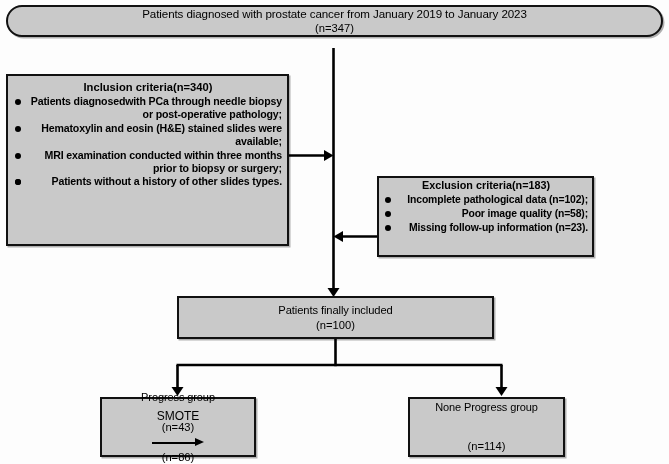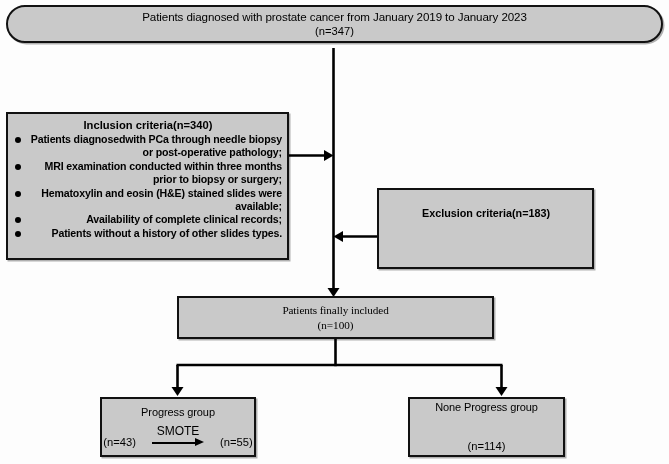--- a/index.html
+++ b/index.html
@@ -47,29 +47,28 @@
     font-weight: 400;
     letter-spacing: -0.1px;
   }
   .cnt {
     font-size: 11.2px;
     line-height: 15px;
   }
 
   
   #node-top {
-    left: 6px; top: 5px; width: 657px; height: 38px; border-radius: 19px;
+    left: 6px; top: 5px; width: 657px; height: 32px; border-radius: 19px;
   }
   #node-top .ttl { font-size: 11.6px; }
 
   
   #node-inclusion {
-    left: 6px; top: 74px; width: 283px; height: 148px;
+    left: 6px; top: 74px; width: 283px; height: 172px;
     padding: 4px 5px 12px 6px;
-    margin-top: 38px;
   }
   .crit-head {
     text-align: center;
     font-size: 11.2px;
     font-weight: 700;
     line-height: 14px;
     margin-bottom: 1px;
   }
   ul.crit {
     list-style: none;
@@ -90,29 +89,29 @@
     left: 1px;
     top: 4px;
     width: 6px;
     height: 6px;
     background: #000000;
     border-radius: 50%;
   }
 
   
   #node-exclusion {
-    left: 377px; top: 188px; width: 217px; height: 81px;
-    padding: 16px 4px 3px 5px;
+    left: 377px; top: 176px; width: 217px; height: 81px;
+    padding: 0 4px 3px 5px;
   }
   #node-exclusion .crit-head { font-size: 10.8px; }
   #node-exclusion ul.crit li { font-size: 10.4px; line-height: 14px; }
 
   
   #node-included {
-    left: 177px; top: 296px; width: 317px; height: 43px; font-family: Liberation Serif, serif;
+    left: 177px; top: 296px; width: 317px; height: 43px;
   }
 
   
   #node-progress {
     left: 100px; top: 397px; width: 156px; height: 60px;
   }
   #node-none {
     left: 408px; top: 397px; width: 157px; height: 60px;
   }
   #node-progress .ttl, #node-none .ttl { font-size: 11px; }
@@ -125,24 +124,25 @@
     width: 100%;
   }
   .smote-label {
     font-size: 12px;
     line-height: 12px;
   }
   .smote-row {
     display: flex;
     align-items: center;
     justify-content: center;
-    gap: 16px;
+    gap: 4px;
     font-size: 11.2px;
     line-height: 13px;
     margin-top: -1px;
+    flex-direction: column;
   }
   .smote-arrow {
     position: relative;
     width: 52px;
     height: 9px;
   }
   .smote-arrow .shaft {
     position: absolute;
     left: 0;
     top: 3.5px;
@@ -199,57 +199,70 @@
 
   <div class="node" id="node-inclusion">
     <div class="crit-head">Inclusion criteria(n=340)</div>
     <ul class="crit">
       <li>
         <span class="bul"></span>
         <span>Patients diagnosedwith PCa through needle biopsy or post-operative pathology;</span>
       </li>
       <li>
         <span class="bul"></span>
+        <span>Hematoxylin and eosin (H&amp;E) stained slides were available;</span>
+      </li>
+      <li>
+        <span class="bul"></span>
         <span>MRI examination conducted within three months prior to biopsy or surgery;</span>
       </li>
       <li>
         <span class="bul"></span>
-        <span>Hematoxylin and eosin (H&amp;E) stained slides were available;</span>
-      </li>
-      <li>
-        <span class="bul"></span>
-        <span>Availability of complete clinical records;</span>
       </li>
       <li>
         <span class="bul"></span>
         <span>Patients without a history of other slides types.</span>
       </li>
     </ul>
   </div>
 
   <div class="node" id="node-exclusion">
     <div class="crit-head">Exclusion criteria(n=183)</div>
+    <ul class="crit">
+      <li>
+        <span class="bul"></span>
+        <span>Incomplete pathological data (n=102);</span>
+      </li>
+      <li>
+        <span class="bul"></span>
+        <span>Poor image quality  (n=58);</span>
+      </li>
+      <li>
+        <span class="bul"></span>
+        <span>Missing follow-up information (n=23).</span>
+      </li>
+    </ul>
   </div>
 
   <div class="node node-center" id="node-included">
     <div class="ttl">Patients finally included</div>
     <div class="cnt">(n=100)</div>
   </div>
 
   <div class="node node-center" id="node-progress">
     <div class="ttl">Progress group</div>
     <div class="smote-wrap">
       <div class="smote-label">SMOTE</div>
       <div class="smote-row">
         <span>(n=43)</span>
         <span class="smote-arrow">
           <span class="shaft"></span>
           <span class="head"></span>
         </span>
-        <span>(n=55)</span>
+        <span>(n=86)</span>
       </div>
     </div>
   </div>
 
   <div class="node node-center" id="node-none">
     <div class="ttl">None Progress group</div>
     <div class="cnt none-count">(n=114)</div>
   </div>
 
 </div>

